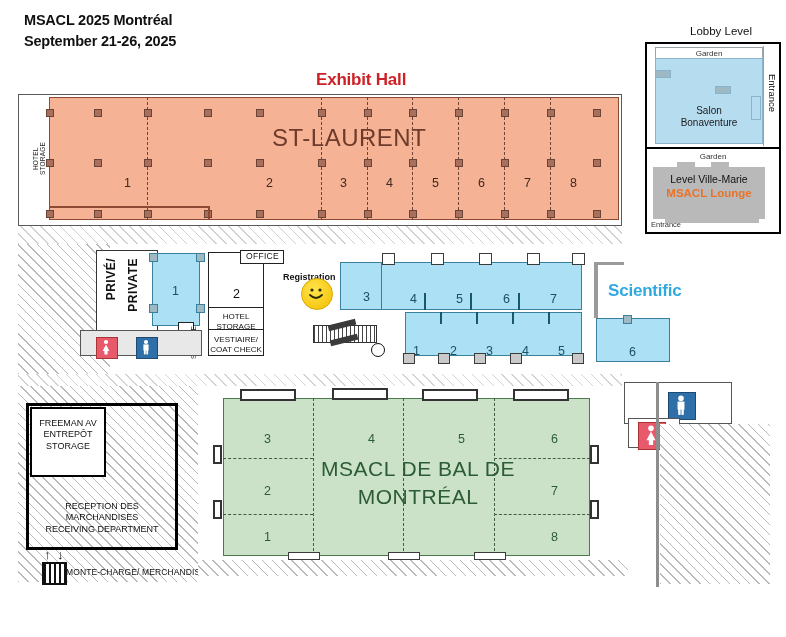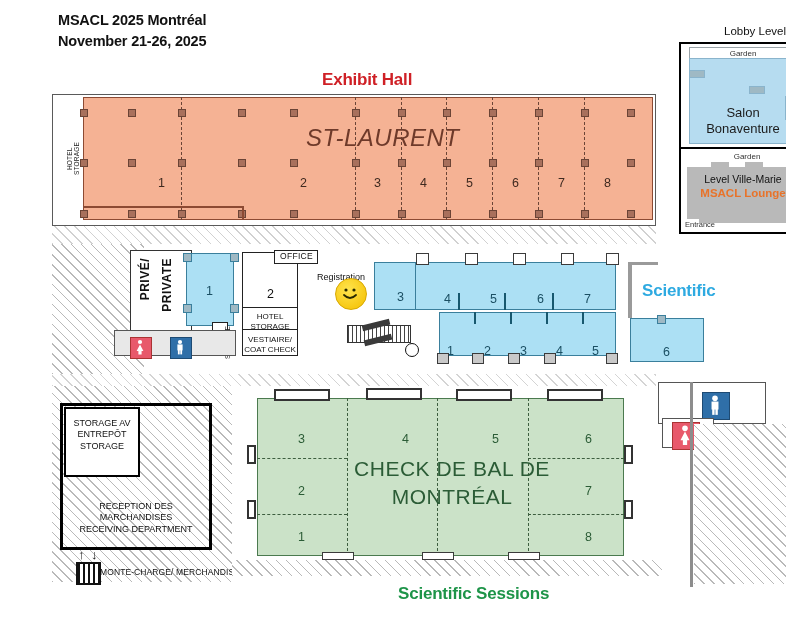--- a/index.html
+++ b/index.html
@@ -1,41 +1,41 @@
 <!DOCTYPE html>
 <html><head>
 <meta charset="utf-8">
 <style>
   html,body{margin:0;padding:0;background:#ffffff;}
   body{width:786px;height:637px;overflow:hidden;font-family:"Liberation Sans",sans-serif;}
-  #stage{position:relative;width:658px;height:637px;background:#fff;margin-left:34px;}
+  #stage{position:relative;width:658px;height:637px;background:#fff;}
 
   .abs{position:absolute;}
 
   
   #hdr{left:24px;top:10px;font-weight:bold;font-size:14.5px;color:#111;line-height:1.45;letter-spacing:-0.2px;}
 
   
   .caption{font-weight:bold;letter-spacing:-0.2px;}
-  #cap-exhibit{left:288px;top:70px;font-size:17px;color:#cf2026;}
+  #cap-exhibit{left:316px;top:70px;font-size:17px;color:#cf2026;}
   #cap-break{left:608px;top:281px;font-size:17px;color:#2eaae1;}
   #cap-sci{left:364px;top:584px;font-size:17px;color:#1d9448;}
 
   
   #inset-title{left:666px;top:24px;width:110px;text-align:center;font-size:11.5px;color:#111;line-height:1.35;}
   #inset{left:645px;top:42px;width:136px;height:192px;border:2.5px solid #000;box-sizing:border-box;background:#fff;}
   #inset-top{position:absolute;left:0;top:0;width:100%;height:105px;border-bottom:2.5px solid #000;box-sizing:border-box;background:#fff;}
   #inset-bot{position:absolute;left:0;top:105px;width:100%;height:82px;box-sizing:border-box;background:#fff;}
   .bonav{position:absolute;left:8px;top:14px;width:106px;height:84px;background:#b6dcf0;border:1px solid #8ab4cc;}
   .bonav-notch{position:absolute;background:#b6dcf0;border:1px solid #8ab4cc;}
   .garden-bar{position:absolute;left:8px;top:3px;width:106px;height:11px;background:#fff;border:1px solid #9aa3a8;}
   .gtxt{position:absolute;font-size:8px;color:#333;text-align:center;width:100%;top:1px;}
   #entrance-lbl{position:absolute;right:1px;top:30px;font-size:9.5px;color:#111;writing-mode:vertical-rl;}
   #entrance-line{position:absolute;right:15px;top:2px;width:1px;height:100px;background:#9aa3a8;}
-  .bonav-name{position:absolute;left:0;top:46px;width:106px;text-align:center;font-size:13px;color:#1b1b1b;line-height:1.2;}
+  .bonav-name{position:absolute;left:0;top:46px;width:106px;text-align:center;font-size:10px;color:#1b1b1b;line-height:1.2;}
   .vm-shape{position:absolute;left:6px;top:18px;width:112px;height:52px;background:#b9b9b9;}
   .vm-bump{position:absolute;background:#b9b9b9;}
   .vm-name{position:absolute;left:0;top:24px;width:124px;text-align:center;font-size:10.5px;color:#111;}
   .vm-lounge{position:absolute;left:0;top:38px;width:124px;text-align:center;font-size:11.5px;font-weight:bold;color:#e8732a;}
   #inset-garden2{position:absolute;left:0;top:3px;width:100%;text-align:center;font-size:8px;color:#333;}
   #inset-entr2{position:absolute;left:4px;bottom:2px;font-size:7.5px;color:#333;}
 
   
   .room{position:absolute;box-sizing:border-box;}
   .salmon{background:#f5b294;border:1px solid #8c4a33;}
@@ -45,21 +45,21 @@
   .hatch{
     background-image:repeating-linear-gradient(45deg,#b9b9b9 0 1px,transparent 1px 7px);
     background-color:#ffffff;
   }
 
   .num{position:absolute;font-size:12.5px;color:#3f2a20;}
   .num.b{color:#1b4f63;}
   .num.g{color:#2b5c36;}
 
   .hallname{position:absolute;letter-spacing:0.5px;}
-  #nm-stl{left:272px;top:124px;font-size:24px;color:#6e3a2a;font-style:italic;}
+  #nm-stl{left:272px;top:124px;font-size:24px;color:#6e3a2a;}
   #nm-out{left:415px;top:271px;font-size:21px;color:#17586e;}
   #nm-west{left:415px;top:325px;font-size:21px;color:#17586e;}
   #nm-ball{left:318px;top:455px;font-size:21px;color:#2b5c36;text-align:center;width:200px;line-height:1.35;}
 
   .dashv{position:absolute;border-left:1.5px dashed #6b4436;}
   .dashh{position:absolute;border-top:1.5px dashed #3d5e3f;}
   .dashvg{position:absolute;border-left:1.5px dashed #3d5e3f;}
 
   .col{position:absolute;width:6px;height:6px;background:#a8705c;border:1px solid #6b4436;}
   .colb{position:absolute;width:7px;height:7px;background:#9fb9c4;border:1px solid #3a7f9c;}
@@ -70,21 +70,21 @@
   .vert{writing-mode:vertical-rl;transform:rotate(180deg);}
 
   
   .wcr{position:absolute;width:20px;height:20px;background:#e8596b;border:1px solid #a33;}
   .wcb{position:absolute;width:20px;height:20px;background:#2f6fa8;border:1px solid #1d4a73;}
   .wcr svg,.wcb svg{display:block;}
 
   
   #smiley{position:absolute;left:301px;top:278px;width:30px;height:30px;border-radius:50%;
     background:radial-gradient(circle at 40% 35%,#ffe44d,#f7c915 70%);border:1px solid #d8a800;}
-  #reg-lbl{position:absolute;left:283px;top:272px;font-size:9px;font-weight:normal;color:#111;}
+  #reg-lbl{position:absolute;left:283px;top:272px;font-size:9px;font-weight:bold;color:#111;}
 
   
   .esc{position:absolute;background:#fff;border:1px solid #333;
     background-image:repeating-linear-gradient(90deg,#444 0 1px,transparent 1px 4px);}
   .escband{position:absolute;background:#3a3a3a;}
 
   .freeman-box{position:absolute;border:3px solid #000;box-sizing:border-box;}
   .inner-box{position:absolute;border:2px solid #000;box-sizing:border-box;}
 
   .elev{position:absolute;width:21px;height:19px;border:2px solid #111;background:#fff;
@@ -94,21 +94,21 @@
   .doorbox{position:absolute;background:#fff;border:1px solid #3b3b3b;}
   .doorbox2{position:absolute;background:#c9c9c9;border:1px solid #3b3b3b;}
 </style>
 </head>
 <body>
 
 <div id="stage">
 
   <div id="hdr" class="abs">
     <div>MSACL 2025 Montréal</div>
-    <div>November 21-26, 2025</div>
+    <div>September 21-26, 2025</div>
   </div>
 
   <div id="inset-title" class="abs">
     <div>Lobby Level</div>
     <div>up 1 floor</div>
   </div>
 
   <div id="inset" class="abs">
 
     <div id="inset-top">
@@ -318,21 +318,21 @@
   <div class="abs" style="left:594px;top:262px;width:30px;height:3px;background:#9a9a9a;"></div>
   <div class="colb" style="left:623px;top:315px;"></div>
 
   <div class="abs hatch" style="left:18px;top:374px;width:604px;height:12px;opacity:.6;"></div>
 
   <div class="abs hatch" style="left:18px;top:386px;width:180px;height:196px;"></div>
 
   <div class="freeman-box" style="left:26px;top:403px;width:152px;height:147px;background:transparent;"></div>
   <div class="inner-box" style="left:30px;top:407px;width:76px;height:70px;background:#fff;"></div>
   <div class="abs tiny10" style="left:30px;top:418px;width:76px;">
-    <span>STORAGE AV</span><br>
+    <span>FREEMAN AV</span><br>
     <span>ENTREPÔT</span><br>
     <span>STORAGE</span>
   </div>
   <div class="abs tiny10" style="left:28px;top:501px;width:148px;">
     <span>RECEPTION DES MARCHANDISES</span><br>
     <span>RECEIVING DEPARTMENT</span>
   </div>
 
   <div class="arrow" style="left:44px;top:548px;">↑</div>
   <div class="arrow" style="left:57px;top:548px;">↓</div>
@@ -343,21 +343,21 @@
 
   <div class="dashvg abs" style="left:313px;top:398px;height:158px;"></div>
   <div class="dashvg abs" style="left:403px;top:398px;height:158px;"></div>
   <div class="dashvg abs" style="left:494px;top:398px;height:158px;"></div>
   <div class="dashh abs" style="left:223px;top:458px;width:90px;"></div>
   <div class="dashh abs" style="left:223px;top:514px;width:90px;"></div>
   <div class="dashh abs" style="left:494px;top:458px;width:96px;"></div>
   <div class="dashh abs" style="left:494px;top:514px;width:96px;"></div>
 
   <div id="nm-ball" class="hallname">
-    <span>CHECK DE BAL DE</span><br>
+    <span>MSACL DE BAL DE</span><br>
     <span>MONTRÉAL</span>
   </div>
 
   <div class="num g" style="left:264px;top:432px;">3</div>
   <div class="num g" style="left:264px;top:484px;">2</div>
   <div class="num g" style="left:264px;top:530px;">1</div>
   <div class="num g" style="left:368px;top:432px;">4</div>
   <div class="num g" style="left:458px;top:432px;">5</div>
   <div class="num g" style="left:551px;top:432px;">6</div>
   <div class="num g" style="left:551px;top:484px;">7</div>
@@ -391,15 +391,14 @@
   <div class="abs" style="left:628px;top:418px;width:52px;height:30px;background:#fff;border:1.5px solid #555;box-sizing:border-box;"></div>
   <div class="wcr" style="left:638px;top:422px;width:26px;height:26px;">
     <svg width="24" height="24" viewBox="0 0 18 18">
         <circle cx="9" cy="4" r="2.1" fill="#fff"></circle>
         <path d="M9 6.4 L5.6 13 H7.4 V16.5 H10.6 V13 H12.4 Z" fill="#fff"></path>
       </svg>
   </div>
   <div class="abs hatch" style="left:660px;top:424px;width:110px;height:160px;"></div>
   <div class="abs" style="left:656px;top:382px;width:3px;height:205px;background:#8d8d8d;"></div>
 
-  <div id="cap-sci" class="abs caption">Scientific Sessions</div>
 
 </div>
 
 </body></html>

